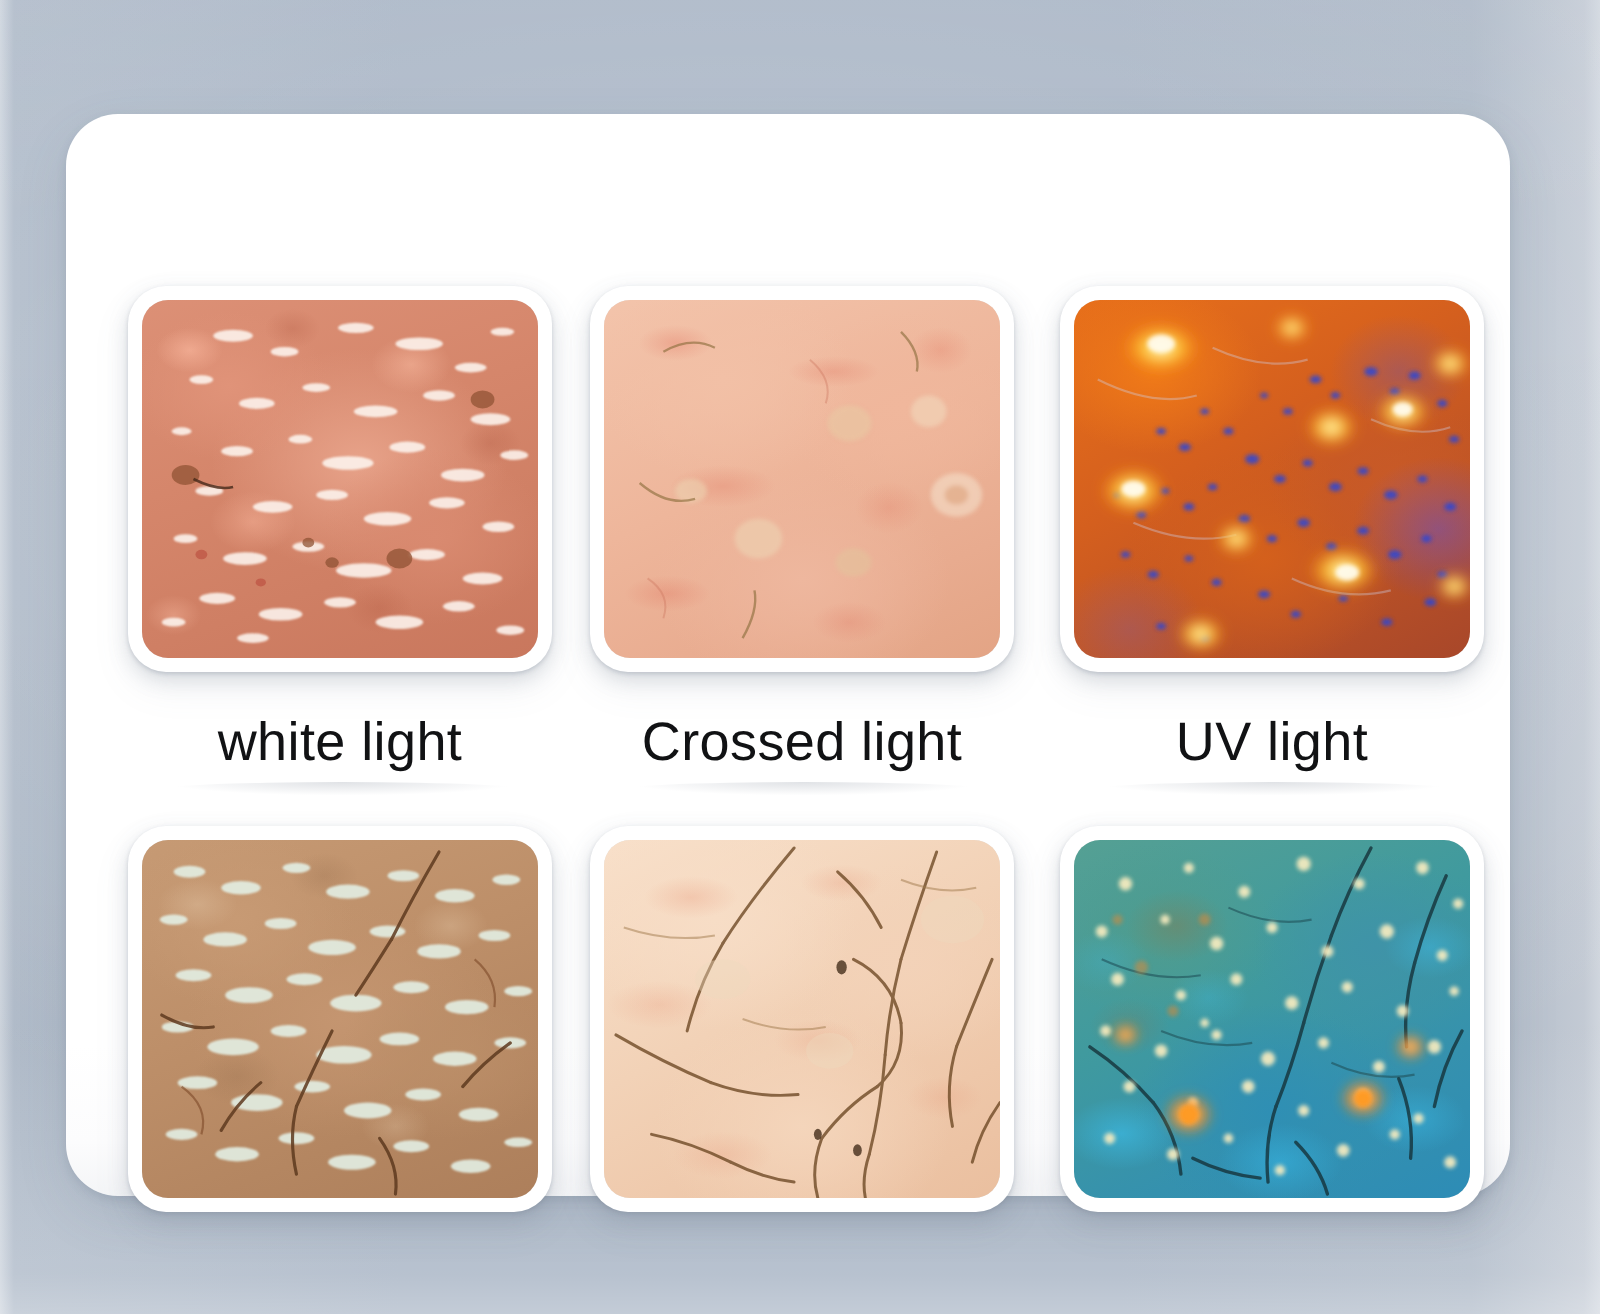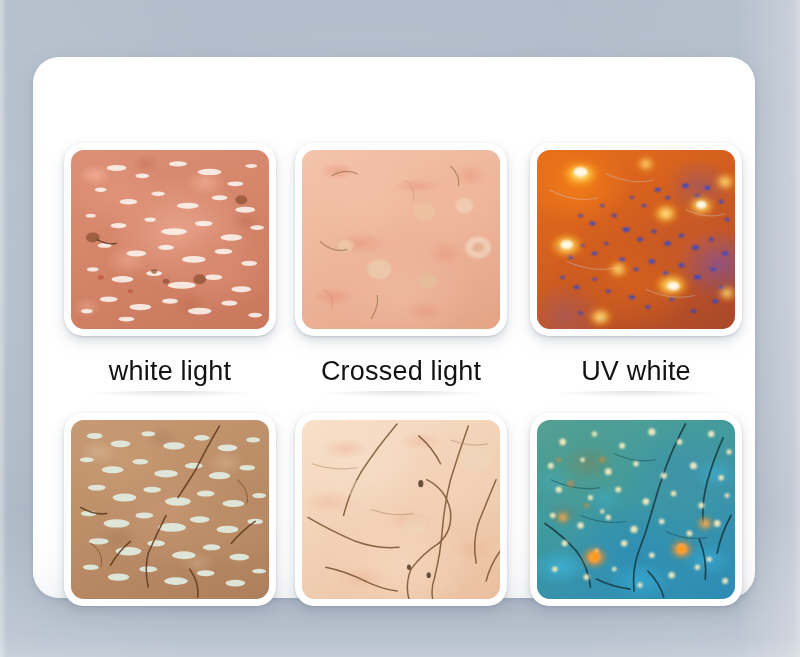--- a/index.html
+++ b/index.html
@@ -425,21 +425,21 @@
               <ellipse cx="30" cy="95" rx="6" ry="4"></ellipse>
             <ellipse cx="166" cy="55" rx="5" ry="3.6"></ellipse>
               <ellipse cx="138" cy="137" rx="6" ry="4"></ellipse>
           </g>
         </svg>
       </div>
     </div>
 
     <div class="label l1">white light</div>
     <div class="label l2">Crossed light</div>
-    <div class="label l3">UV white</div>
+    <div class="label l3">UV light</div>
     <div class="label-underline u1"></div>
     <div class="label-underline u2"></div>
     <div class="label-underline u3"></div>
 
     <div class="tile r2 c1">
       <div class="tile-photo">
         <div class="px-wl2-base"></div>
         <div class="px-wl2-mottle"></div>
         <svg viewBox="0 0 200 180" preserveAspectRatio="none">
           <defs>

